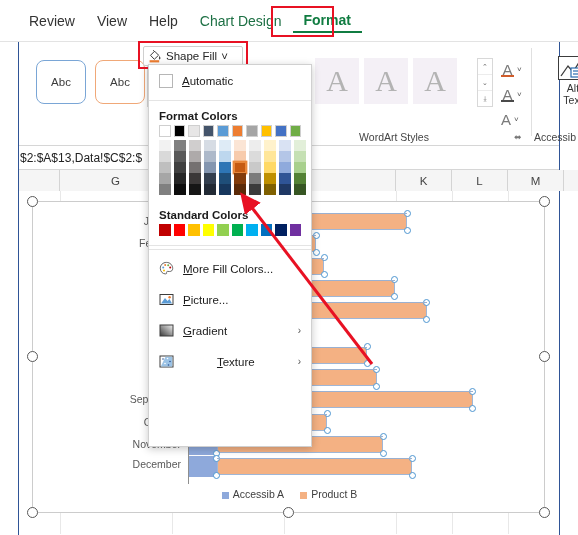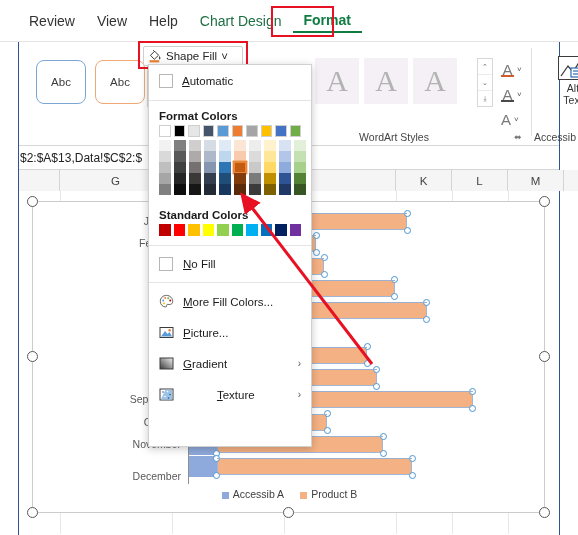--- a/index.html
+++ b/index.html
@@ -402,21 +402,21 @@
         <div class="hdl" style="left: 290.868px; top: 225.2px;"></div>
         <div class="bar-connector" style="left: 183.968px; top: 211.7px; width: 110.4px;"></div>
         <div class="cat-label" style="top: 236px;">November</div>
         <div class="bar-blue" style="left: 156px; top: 232px; width: 27.968px; height: 21px; background: rgb(142, 169, 219);"></div>
         <div class="bar-orange" style="left: 183.968px; top: 234px; width: 166.4px; height: 17px; background: rgb(244, 177, 131);"></div>
         <div class="hdl" style="left: 180.468px; top: 230.5px;"></div>
         <div class="hdl" style="left: 346.868px; top: 230.5px;"></div>
         <div class="hdl" style="left: 180.468px; top: 247.5px;"></div>
         <div class="hdl" style="left: 346.868px; top: 247.5px;"></div>
         <div class="bar-connector" style="left: 183.968px; top: 234px; width: 166.4px;"></div>
-        <div class="cat-label" style="top: 268px;">December</div>
+        <div class="cat-label" style="top: 256px;">December</div>
         <div class="bar-blue" style="left: 156px; top: 254.3px; width: 27.968px; height: 21px; background: rgb(142, 169, 219);"></div>
         <div class="bar-orange" style="left: 183.968px; top: 256.3px; width: 195.2px; height: 17px; background: rgb(244, 177, 131);"></div>
         <div class="hdl" style="left: 180.468px; top: 252.8px;"></div>
         <div class="hdl" style="left: 375.668px; top: 252.8px;"></div>
         <div class="hdl" style="left: 180.468px; top: 269.8px;"></div>
         <div class="hdl" style="left: 375.668px; top: 269.8px;"></div>
         <div class="bar-connector" style="left: 183.968px; top: 256.3px; width: 195.2px;"></div>
       </div>
     <div class="legend">
       <span>
@@ -540,26 +540,20 @@
         <div class="sw" style="background: rgb(146, 208, 80);"></div>
         <div class="sw" style="background: rgb(0, 176, 80);"></div>
         <div class="sw" style="background: rgb(0, 176, 240);"></div>
         <div class="sw" style="background: rgb(0, 112, 192);"></div>
         <div class="sw" style="background: rgb(0, 32, 96);"></div>
         <div class="sw" style="background: rgb(112, 48, 160);"></div>
       </div>
 
     <div class="menu-sep" style="margin-top:9px;"></div>
 
-    <div class="menu-row" style="height:30px;">
-      <span class="mico">
-        <span style="display:block;width:14px;height:14px;border:1px solid #b6b6b6;background:#fff;"></span>
-      </span>
-      <span class="ml"><u>N</u><span>o Fill</span></span>
-    </div>
 
     <div class="menu-sep"></div>
 
     <div class="menu-row" style="height:31px;">
       <span class="mico">
         <svg width="15" height="15" viewBox="0 0 15 15" style="display:block;">
           <path d="M7.5,1.4 C3.9,1.4 1.3,3.9 1.3,7.3 C1.3,10.5 3.6,12.9 6.4,12.9 C7.6,12.9 7.9,12.3 7.6,11.6 C7.3,10.8 8,10.3 8.9,10.4 L10.4,10.5 C12.4,10.6 13.7,9.4 13.7,7.5 C13.7,4.2 11.1,1.4 7.5,1.4 Z" fill="#ffffff" stroke="#555" stroke-width="0.9"></path>
           <circle cx="4.2" cy="6.4" r="1" fill="#5b9bd5"></circle>
           <circle cx="6.2" cy="4.0" r="1" fill="#ed7d31"></circle>
           <circle cx="9.2" cy="4.2" r="1" fill="#70ad47"></circle>

